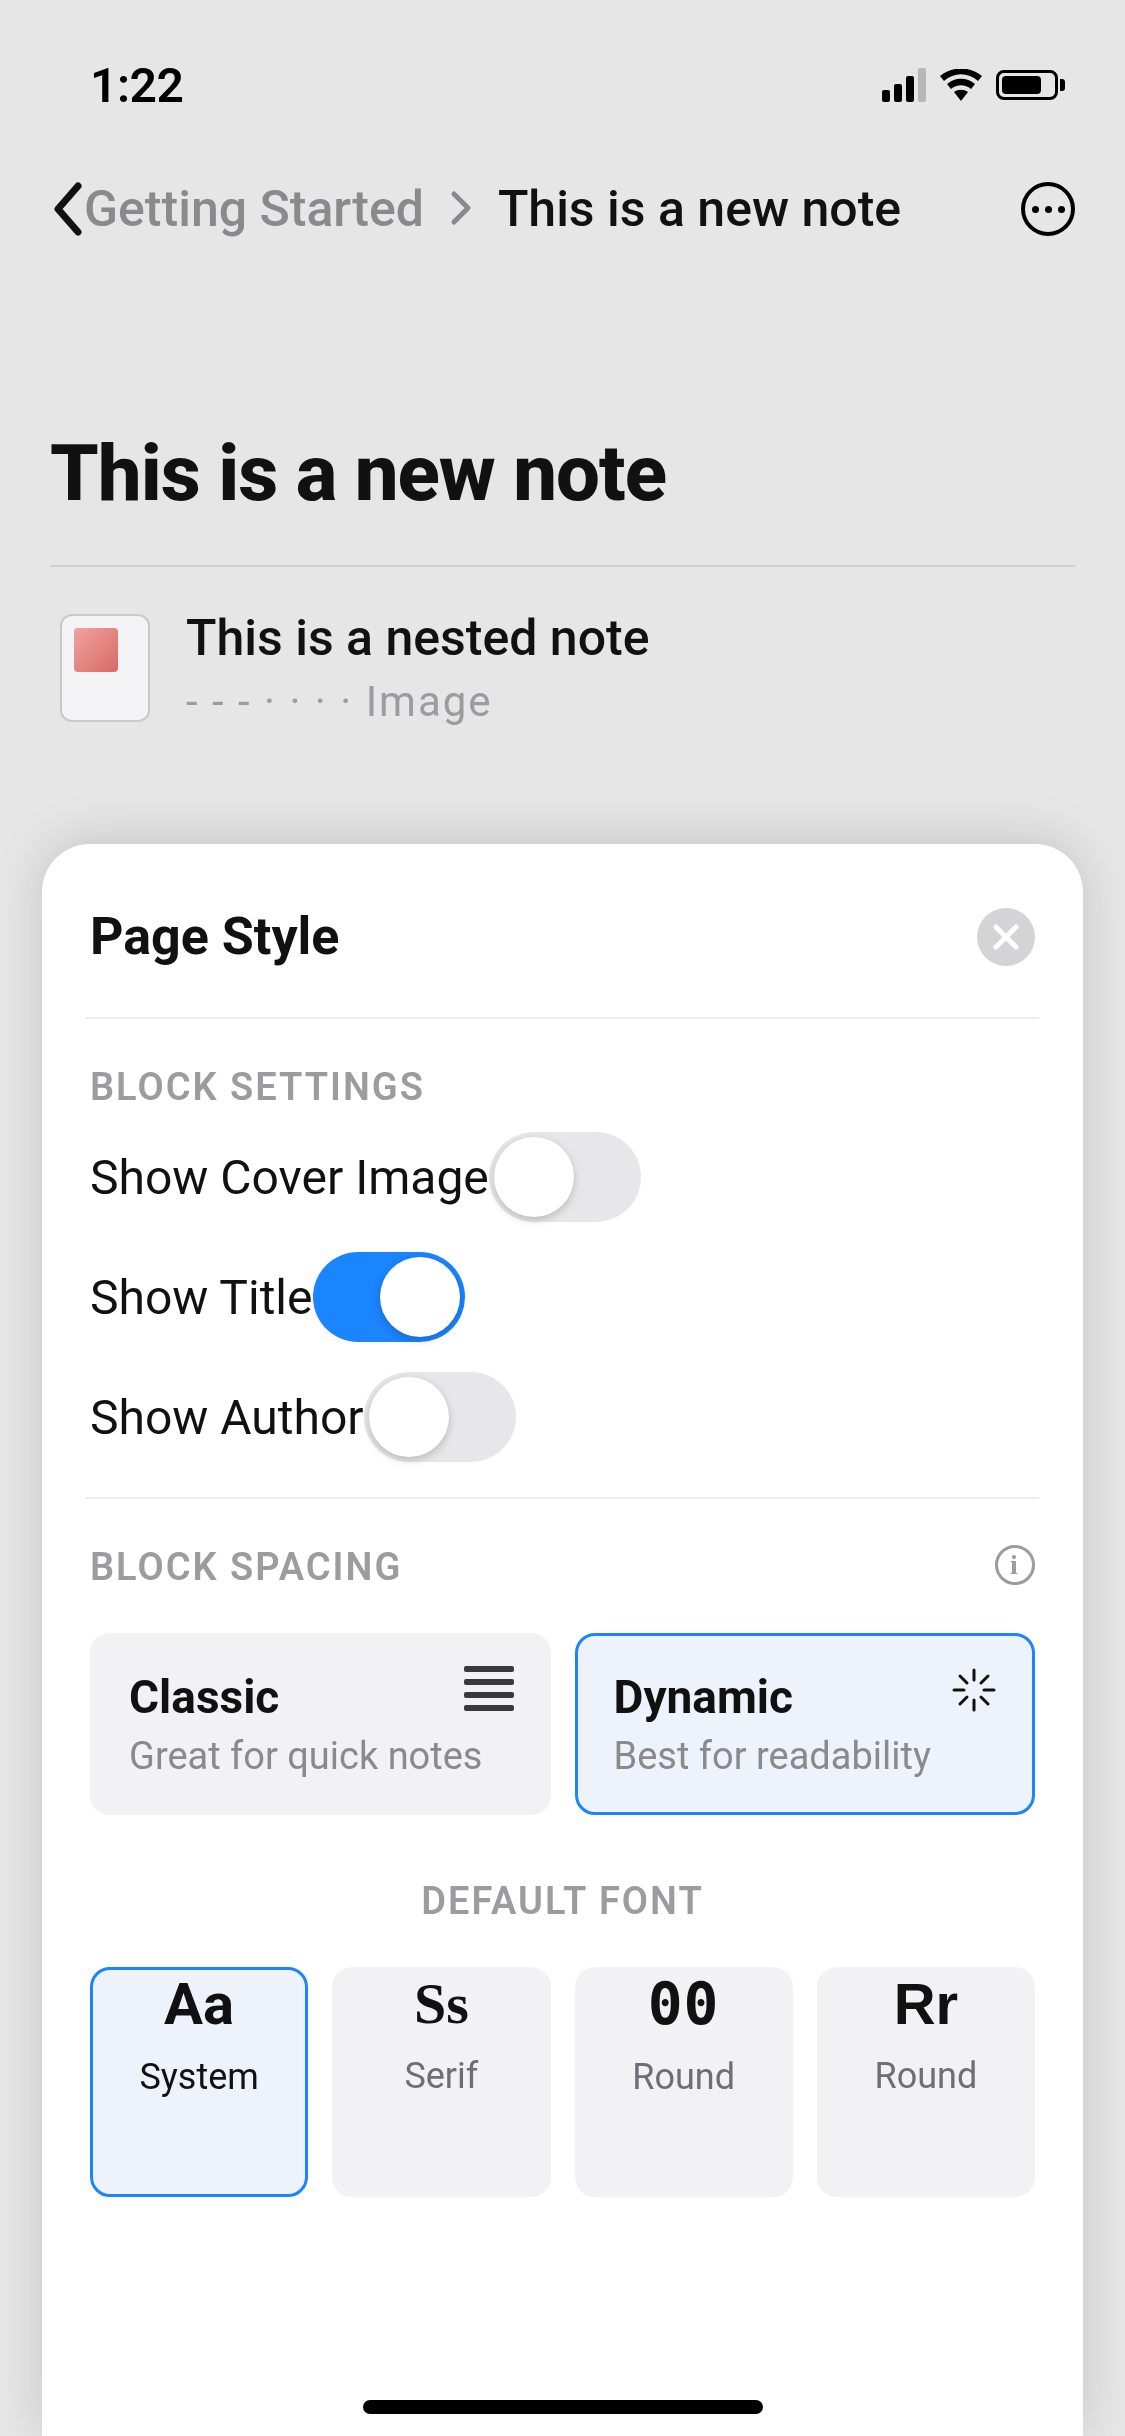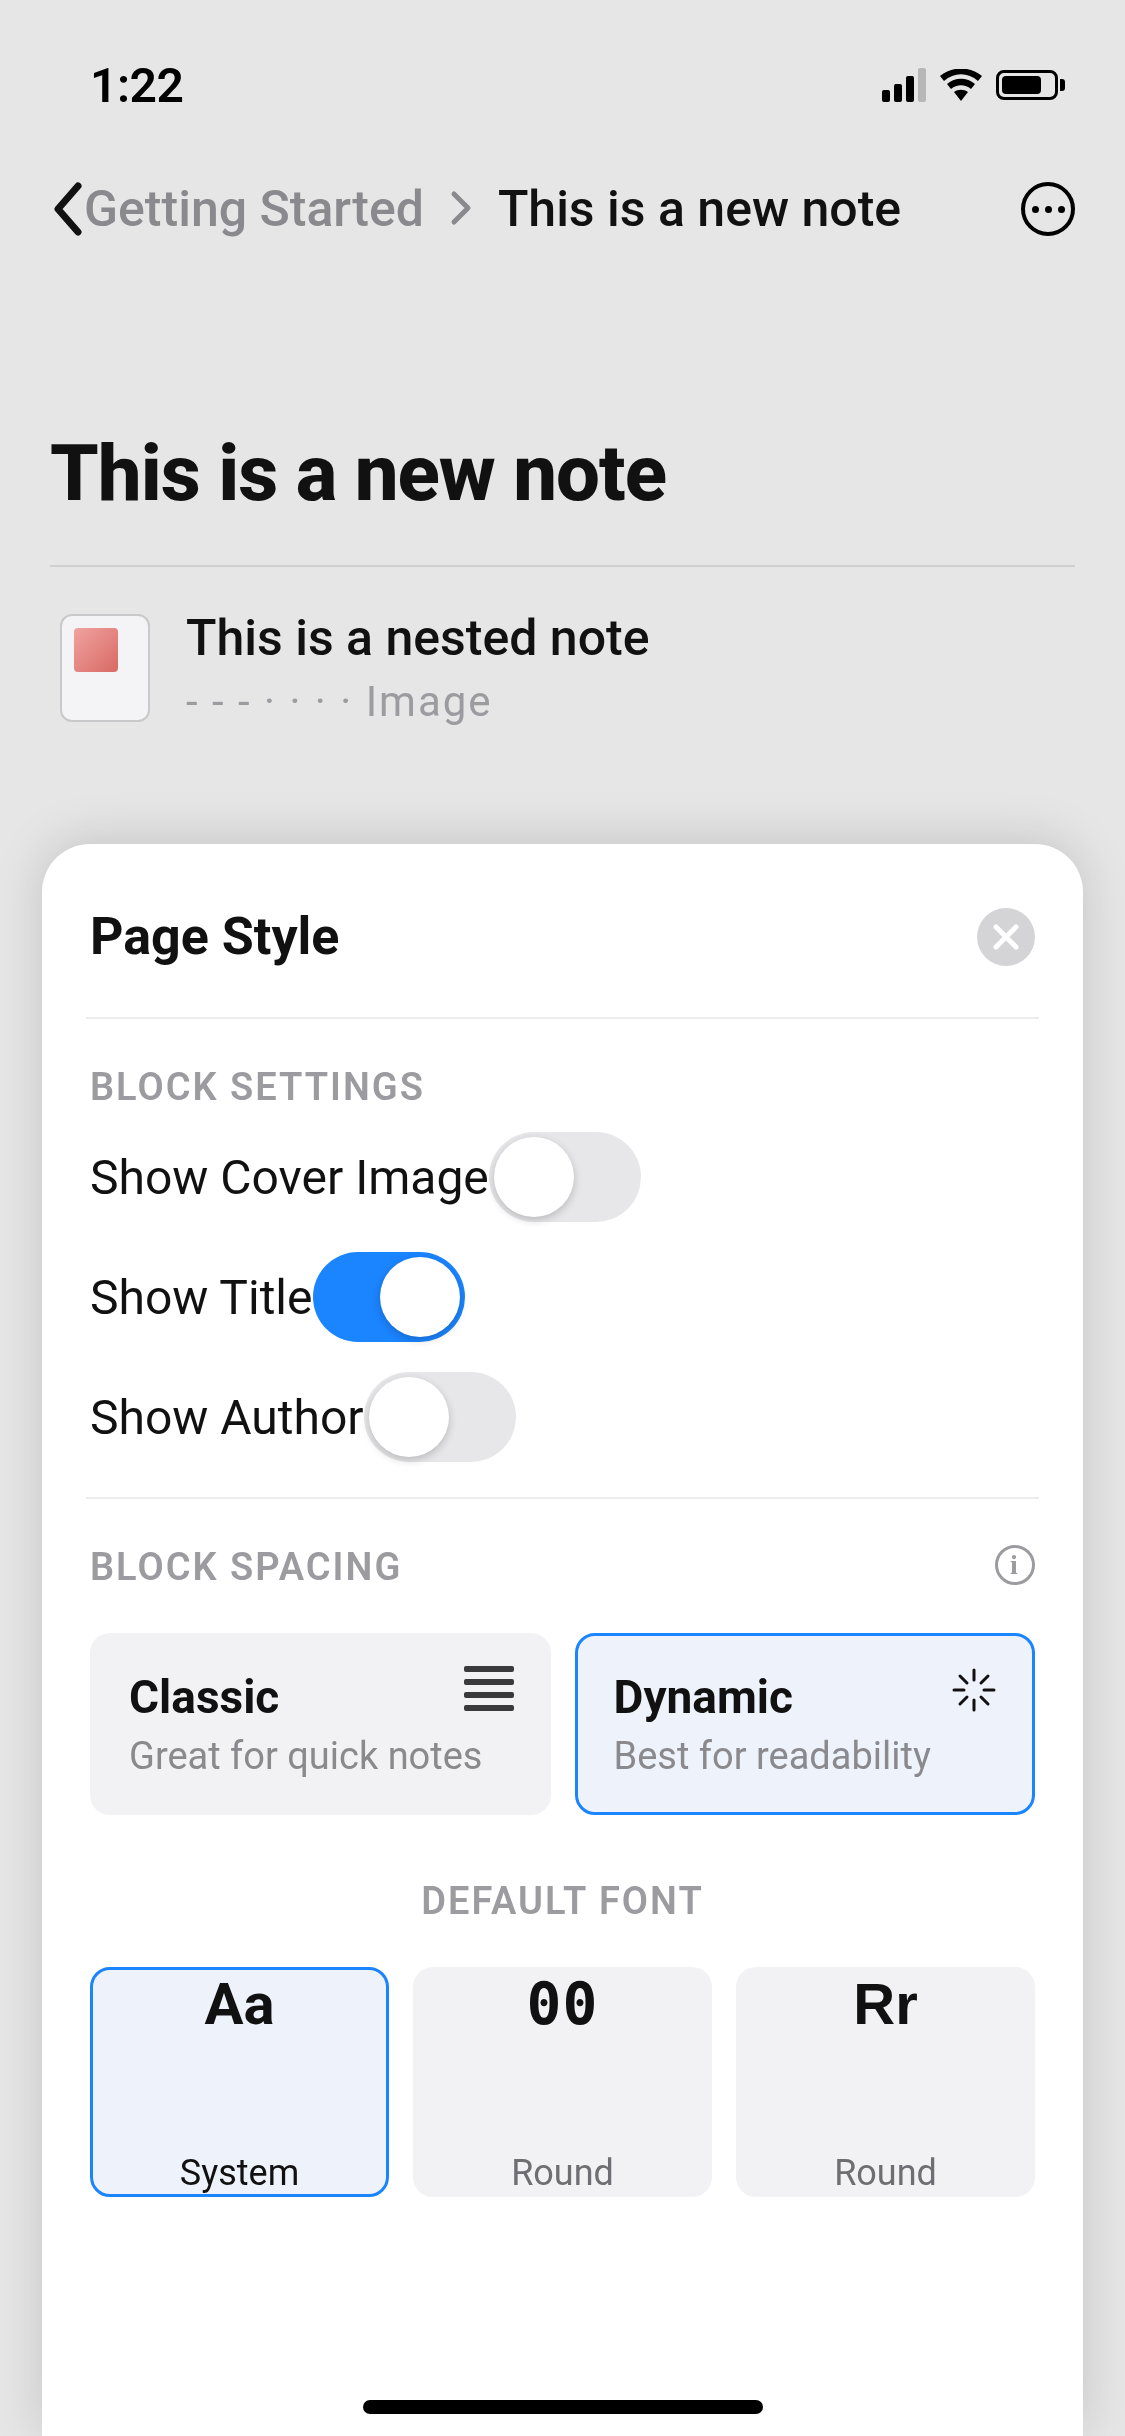--- a/index.html
+++ b/index.html
@@ -220,21 +220,21 @@
   }
   .lines-icon span{ width:50px;height:6px;background:#3a3a3c;border-radius:2px;}
 
   .font-row{
     display:flex; gap:24px; padding-top:36px;
   }
   .font-card{
     flex:1;
     background:#f2f2f4;
     border-radius:20px;
-    display:flex; flex-direction:column; align-items:center; justify-content:space-between;
+    display:flex; flex-direction:column; align-items:center; justify-content:flex-start;
     gap:18px;
     height:230px;
     border:3px solid transparent;
   }
   .font-card.selected{
     background:#eef3fb;
     border-color:#1b84ff;
   }
   .font-sample{ font-size:58px; font-weight:700; color:#111; }
   .font-sample.serif{ font-family:Georgia,"Times New Roman",serif; font-weight:600;}
@@ -386,20 +386,24 @@
   </div>
 
   <div class="section-label" style="padding-top:64px;text-align:center;">DEFAULT FONT</div>
 
   <div class="font-row">
     <div class="font-card selected">
       <div class="font-sample">Aa</div>
       <div class="font-label">System</div>
     </div>
     <div class="font-card">
+      <div class="font-sample serif">Ss</div>
+      <div class="font-label">Serif</div>
+    </div>
+    <div class="font-card">
       <div class="font-sample mono">00</div>
       <div class="font-label">Round</div>
     </div>
     <div class="font-card">
       <div class="font-sample round">Rr</div>
       <div class="font-label">Round</div>
     </div>
   </div>
 </div>
 

